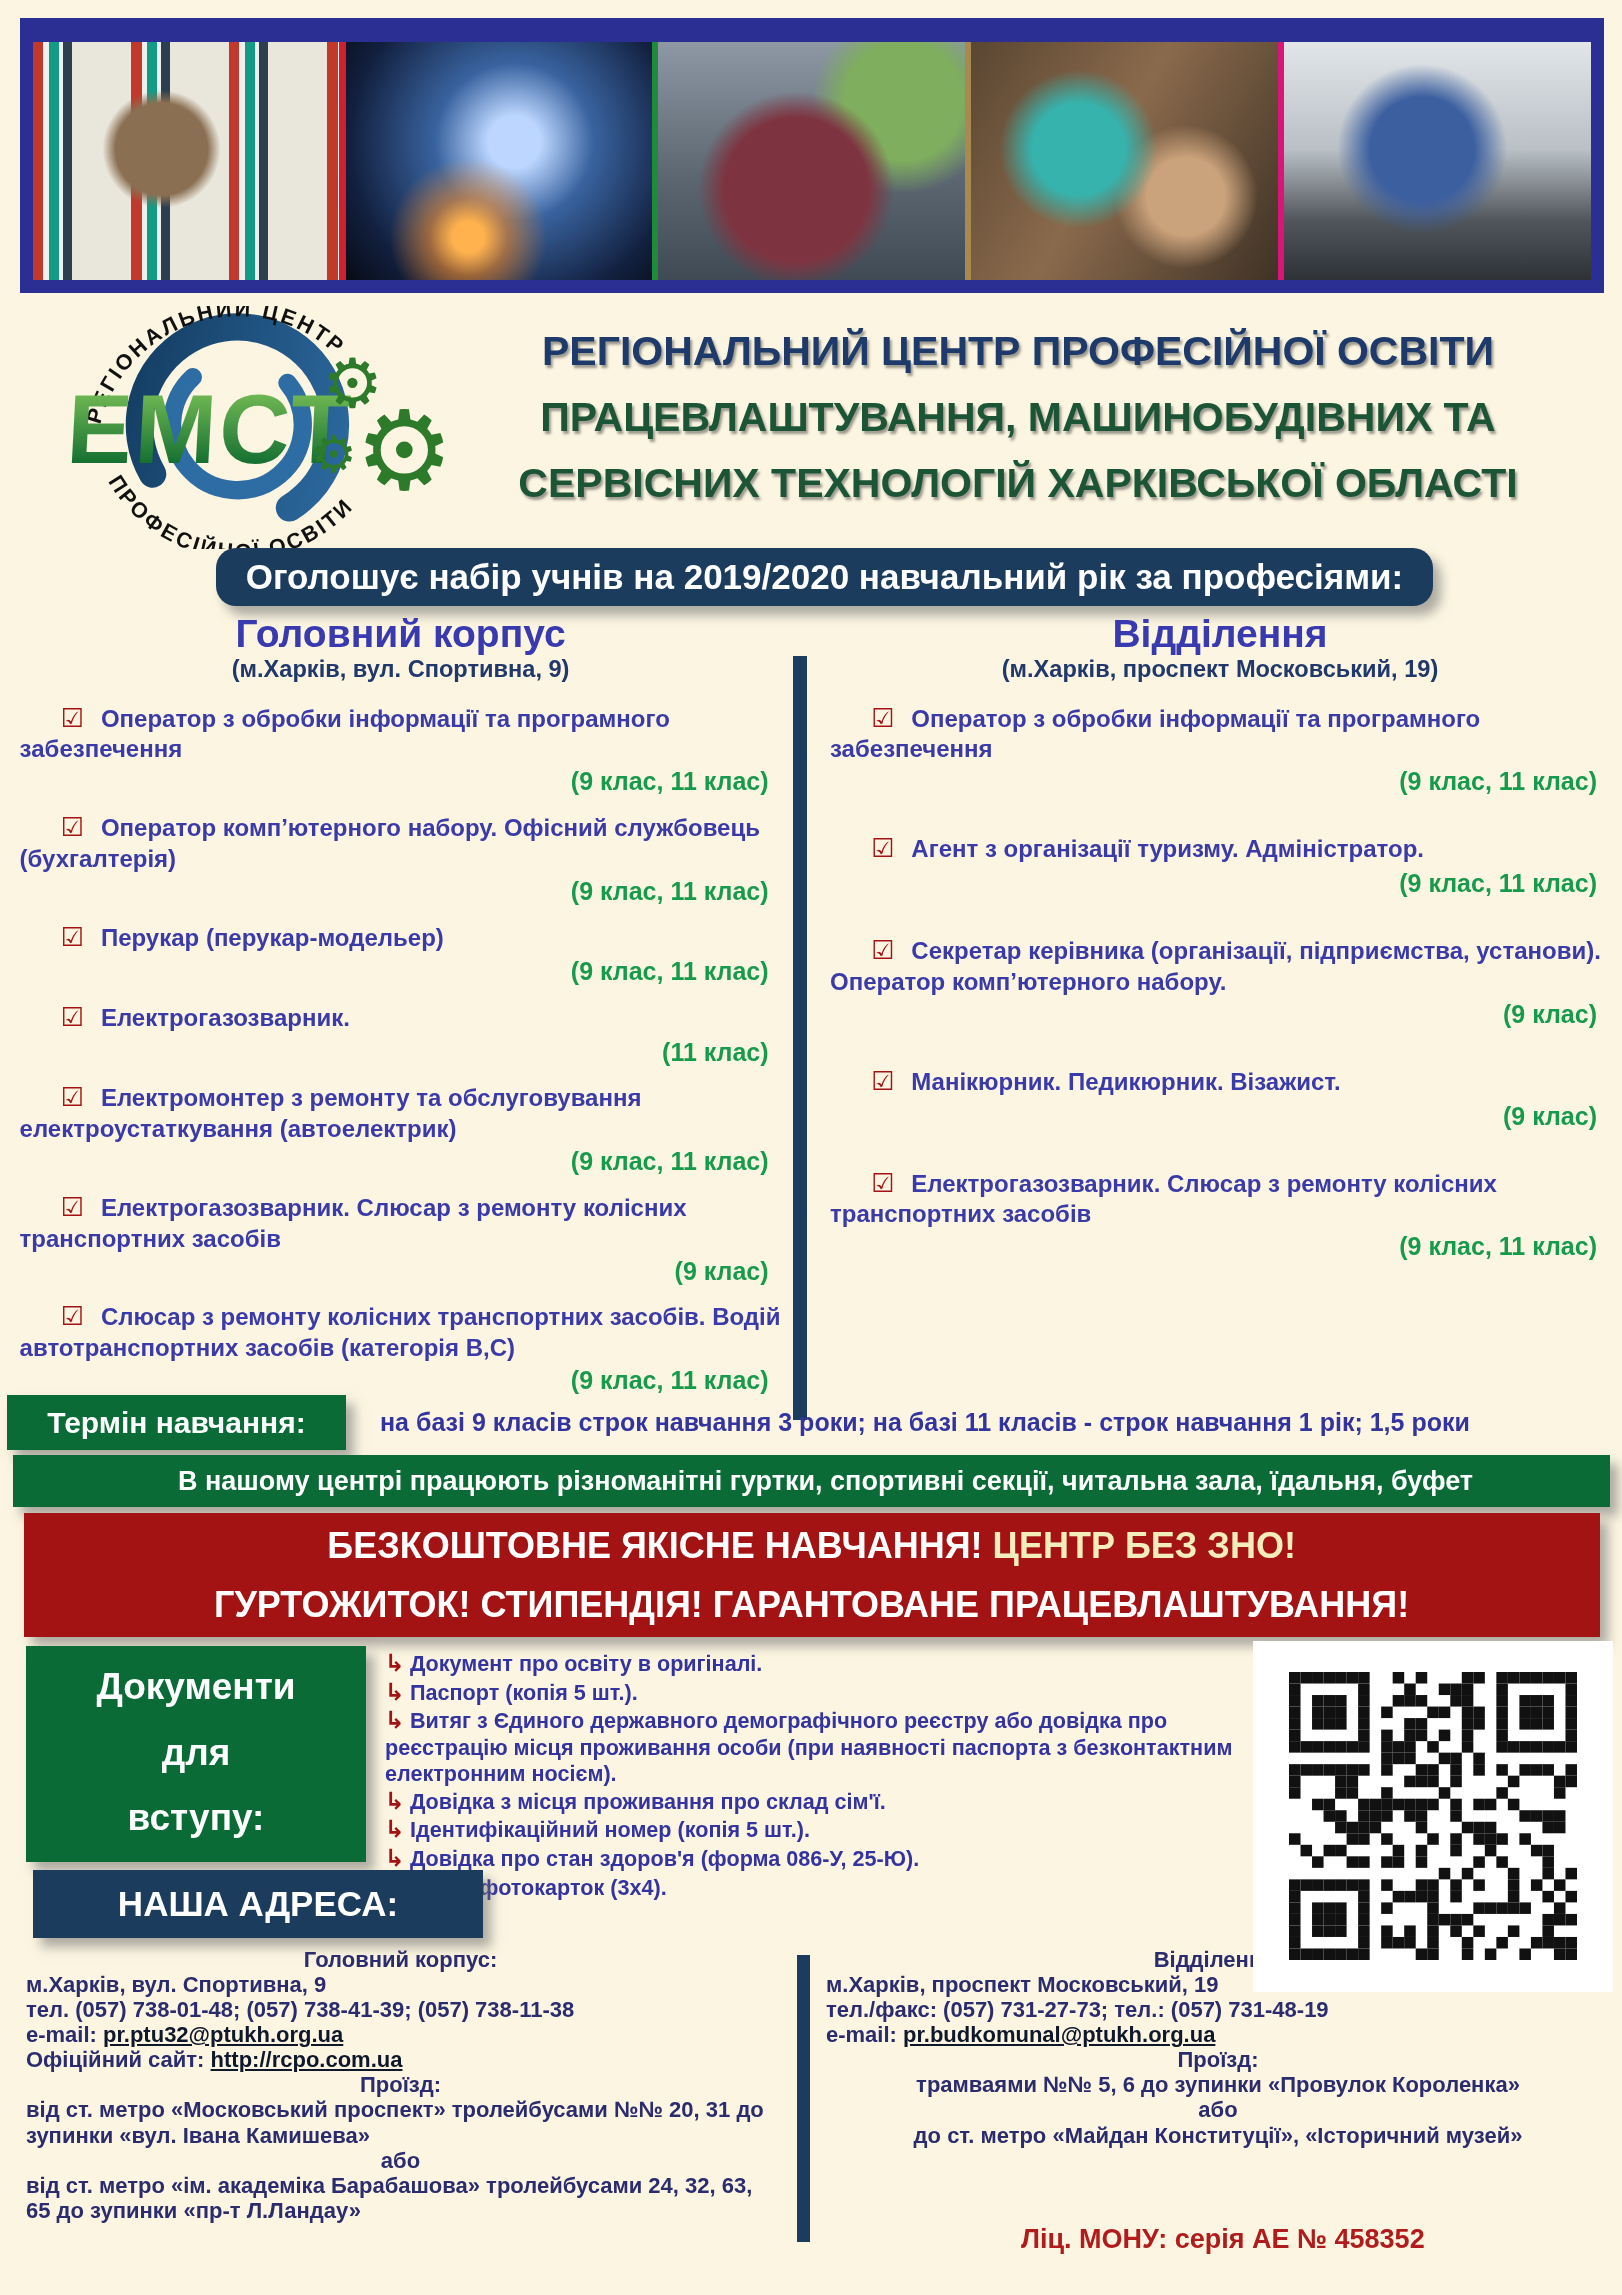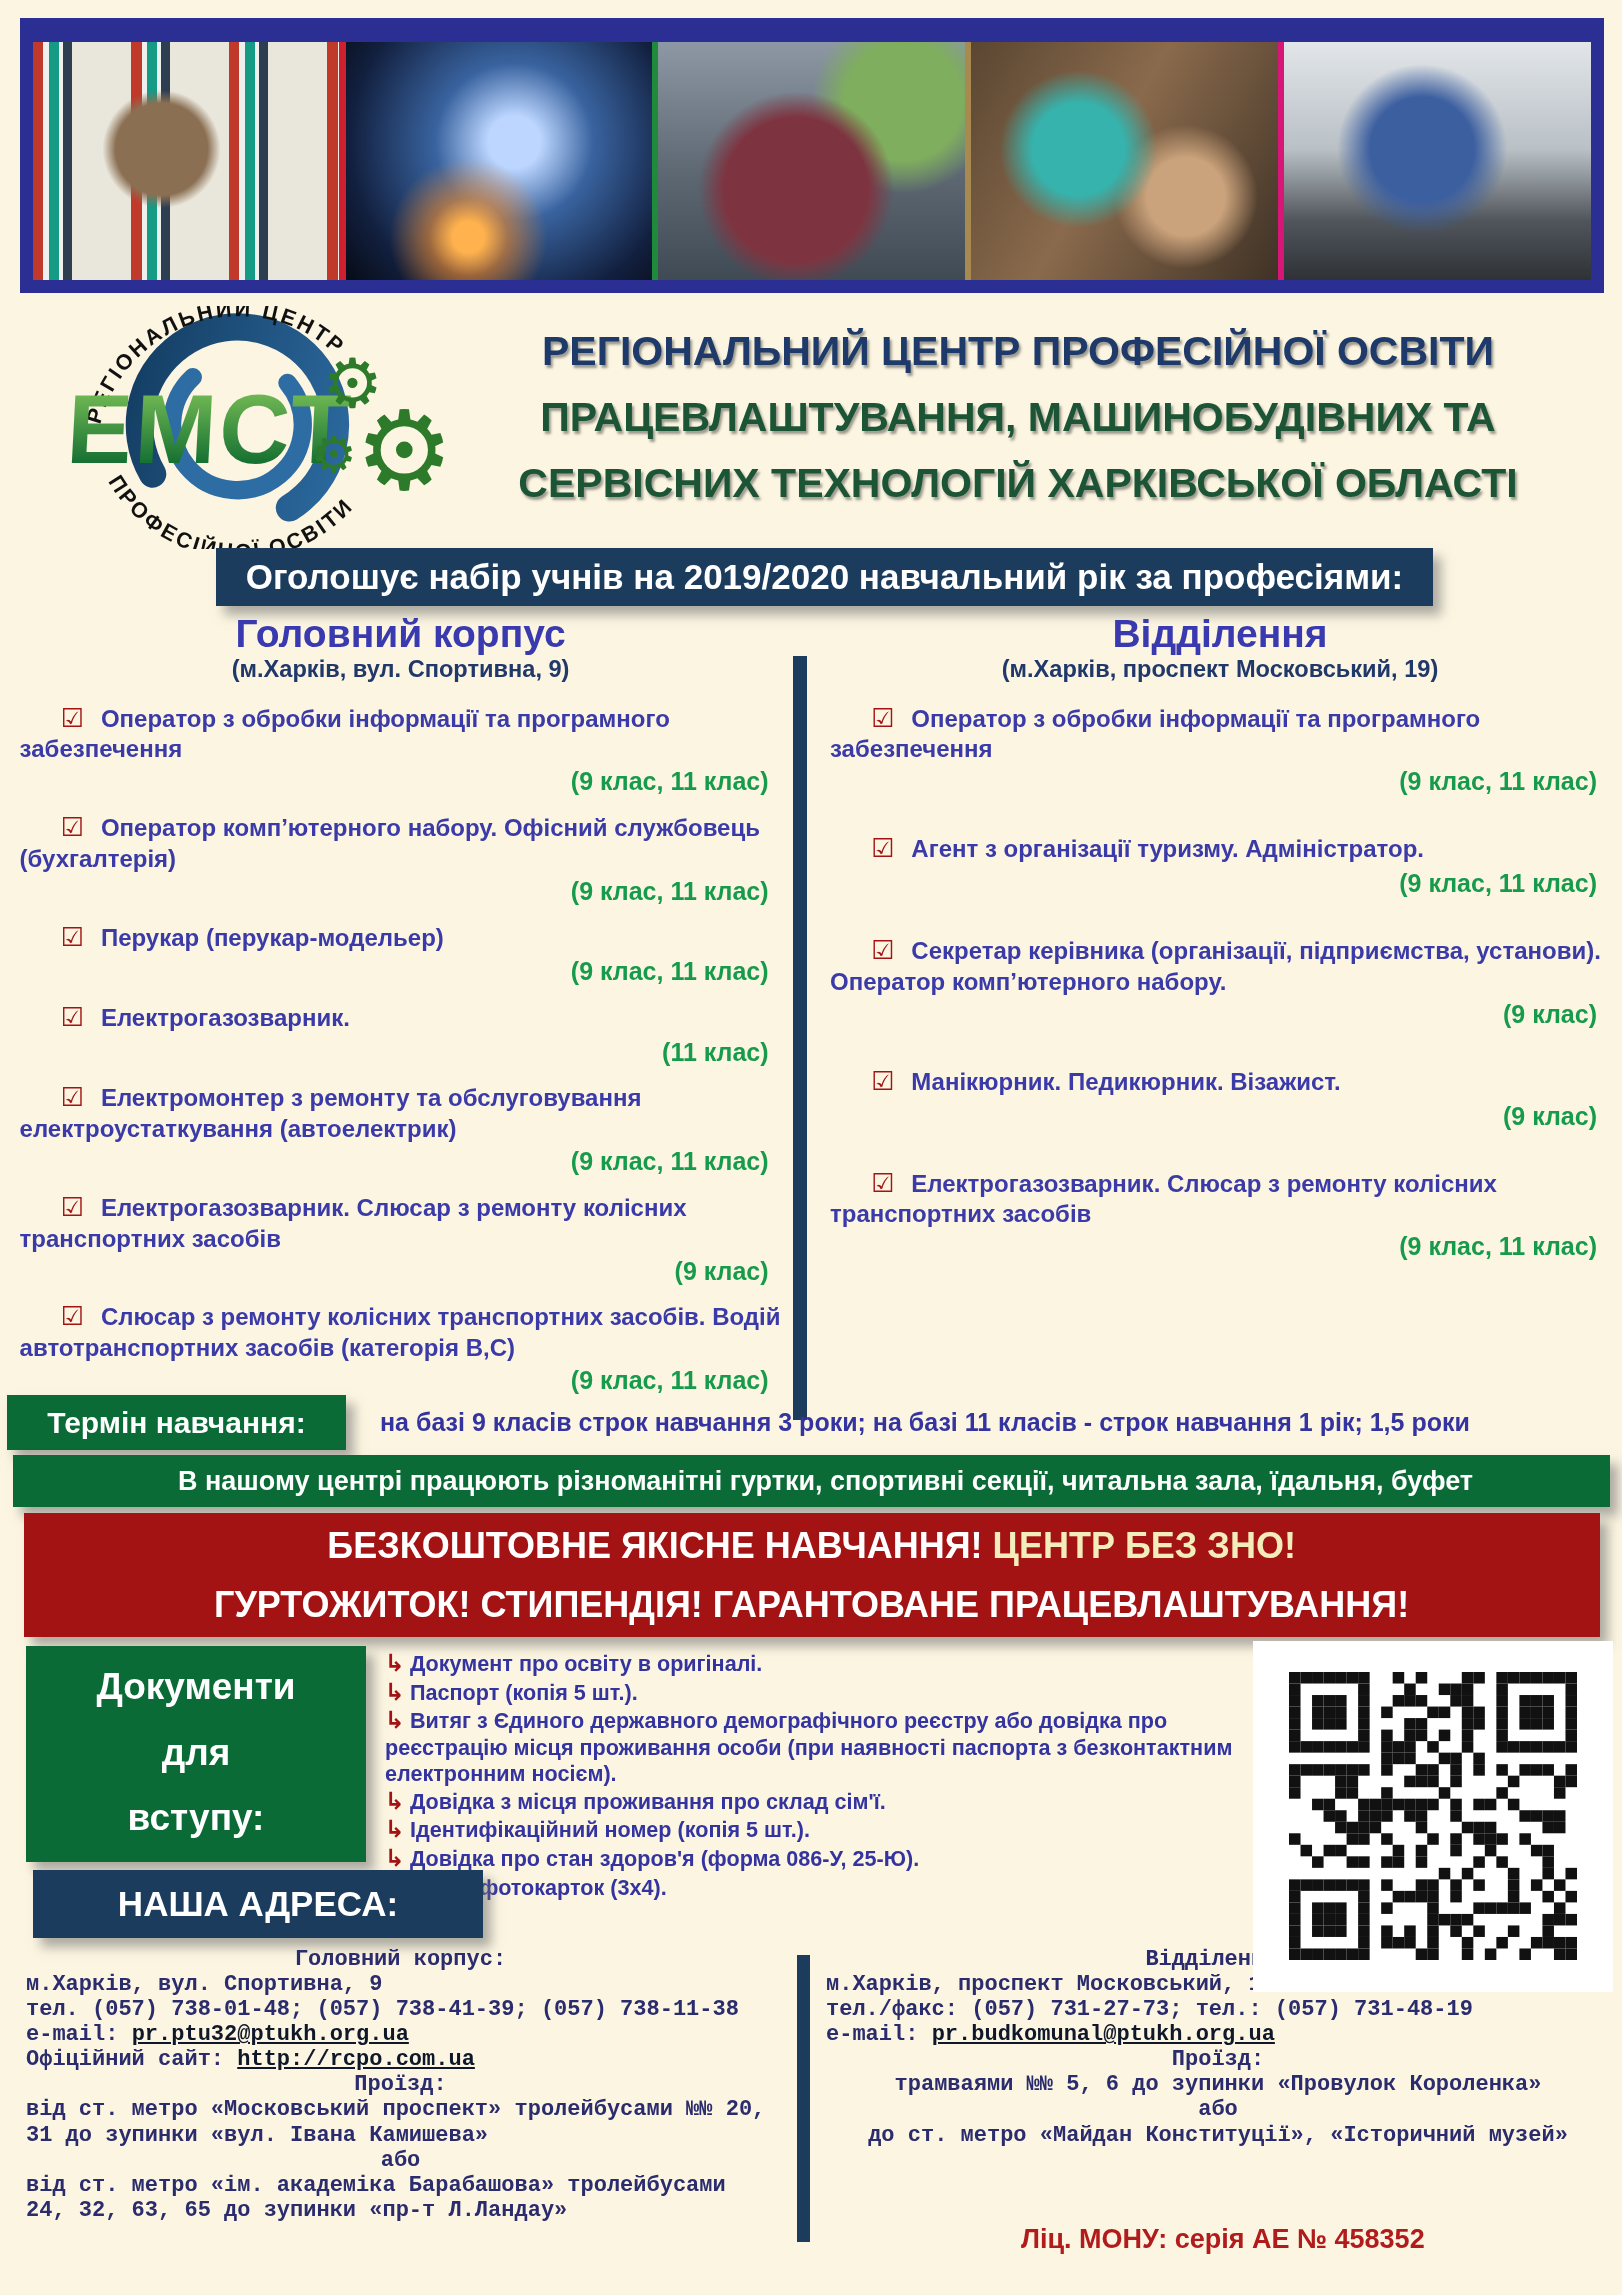--- a/index.html
+++ b/index.html
@@ -51,21 +51,21 @@
   .gear3{left:249px;top:123px;font-size:51px;}
 
   
   .titles{left:429px;top:318px;width:1178px;text-align:center;}
   .titles div{font-weight:bold;font-size:41px;line-height:66px;letter-spacing:0;
     text-shadow:2px 2.6px 2.6px rgba(40,40,40,.45);}
   .t-navy{color:#1e3a6a;} .t-green{color:#1c5535;}
 
   
   .announce{left:216px;top:548px;width:1217px;height:58px;background:#1c3c5e;color:#fff;
-    display:flex;align-items:center;justify-content:center;font-weight:bold;font-size:35px;}
+    display:flex;align-items:center;justify-content:center;font-weight:bold;font-size:35px;border-radius:20px;}
 
   
   .col{top:612px;}
   .col-left{left:19.6px;width:762px;}
   .col-right{left:830px;width:780px;}
   .divider-v{left:793px;top:656px;width:14.4px;height:764px;background:#1c3c5e;}
   .col-h{text-align:center;color:#3a3ab0;font-size:39px;font-weight:bold;margin:0;}
   .col-sub{text-align:center;color:#21386b;font-size:23.6px;font-weight:bold;margin:0 0 19.6px;}
   .prof{margin:0;color:#3a3aa8;font-weight:bold;font-size:24px;line-height:1.22;text-indent:41px;}
   .chk{color:#a31314;font-size:26px;margin-right:17px;}
@@ -102,21 +102,21 @@
     display:flex;align-items:center;justify-content:center;}
 
   
   .addr-label{left:33px;top:1870px;width:450px;height:68px;background:#1c3c5e;color:#fff;
     display:flex;align-items:center;justify-content:center;font-weight:bold;font-size:35px;}
   .addr{top:1947px;}
   .addr-left{left:26px;width:749px;}
   .addr-right{left:826px;width:784px;}
   .addr-div{left:797px;top:1955px;width:13px;height:287px;background:#1c3c5e;}
   .addr-h{text-align:center;color:#3a3ab0;font-size:38px;font-weight:bold;margin:5.2px 0 22px;}
-  .addr p{margin:0;color:#2b2c6e;font-weight:bold;font-size:22px;line-height:1.14;font-family:Liberation Mono, monospace;}
+  .addr p{margin:0;color:#2b2c6e;font-weight:bold;font-size:22px;line-height:1.14;}
   .center{text-align:center;}
   a.link{color:#0f172a;text-decoration:underline;font-weight:bold;}
   .license{left:1021px;top:2224px;width:582px;color:#b11b1b;
     font-size:27px;font-weight:bold;}
 </style>
 </head>
 <body>
 
 <div class="abs photo-frame">
   <div class="photos">

